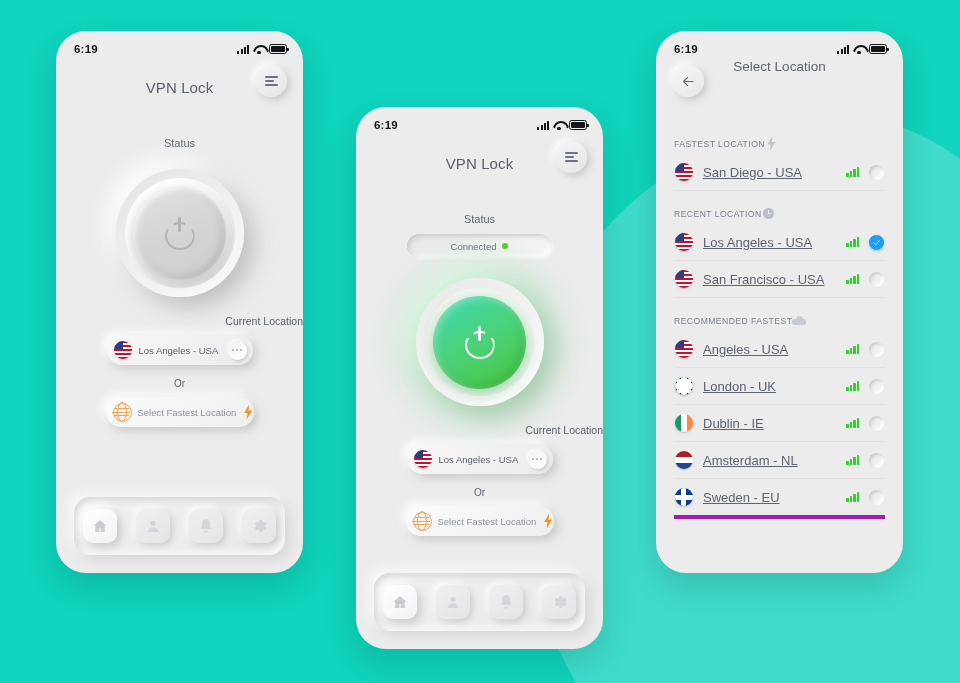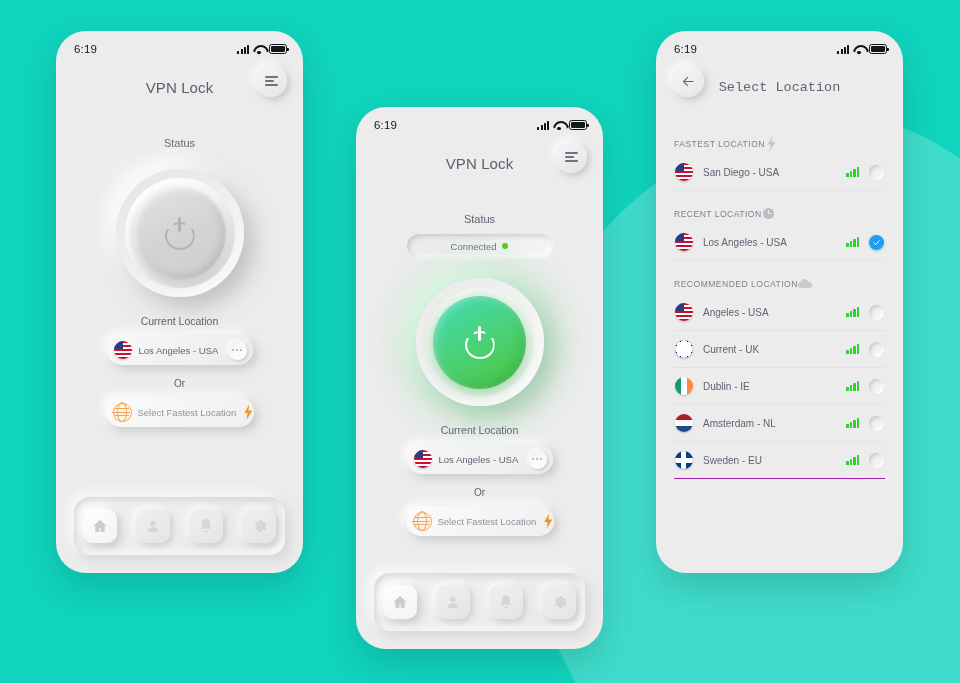--- a/index.html
+++ b/index.html
@@ -35,21 +35,21 @@
   #phone1 { left: 56px;  top: 31px;  width: 247px; height: 542px; }
   #phone2 { left: 356px; top: 107px; width: 247px; height: 542px; }
   #phone3 { left: 656px; top: 31px;  width: 247px; height: 542px; }
 
   
   .statusbar {
     height: 28px;
     display: flex; align-items: center; justify-content: space-between;
     padding: 8px 16px 0 18px;
   }
-  .sb-time { font-size: 11.5px; font-weight: normal; color: #14161a; letter-spacing: .2px; }
+  .sb-time { font-size: 11.5px; font-weight: bold; color: #14161a; letter-spacing: .2px; }
   .sb-icons { display: flex; align-items: center; gap: 4px; }
   .sig { display: flex; align-items: flex-end; gap: 1.2px; height: 9px; }
   .sig i { display:block; width: 2px; background: #14161a; border-radius: .5px; }
   .sig i:nth-child(1){height:3px} .sig i:nth-child(2){height:5px}
   .sig i:nth-child(3){height:7px} .sig i:nth-child(4){height:9px}
   .wifi { width: 12px; height: 9px; position: relative; }
   .wifi::before {
     content:""; position:absolute; left:0; top:0; width:12px; height:12px;
     border: 2.2px solid #14161a; border-radius: 50%;
     clip-path: polygon(0 0, 100% 0, 100% 42%, 50% 70%, 0 42%);
@@ -140,21 +140,21 @@
     clip-path: polygon(0 26%, 31% 26%, 31% 0, 69% 0, 69% 26%, 100% 26%, 100% 100%, 0 100%);
   }
   .pw-icon .stem {
     position:absolute; left: 13.8px; top: 1px; width: 2.3px; height: 15px;
     background: currentColor; border-radius: 2px;
   }
   .icon-off { color: #b3b3b3; }
   .icon-on { color: #ffffff; }
 
   
-  .sec-label { text-align:center; font-size: 10.5px; color:#5b6370; margin-top: 18px; }
+  .sec-label { text-align:right; font-size: 10.5px; color:#5b6370; margin-top: 18px; }
   .loc-pill {
     margin: 8px auto 0;
     width: 146px; height: 30px; border-radius: 16px;
     background: linear-gradient(145deg, #f8f8f8, #ebebeb);
     display:flex; align-items:center; padding: 0 6px 0 7px; gap: 7px;
     box-shadow: 4px 4px 9px rgba(170,170,170,.5), -4px -4px 9px rgba(255,255,255,.95);
     cursor: pointer;
   }
   .loc-name { font-size: 9.5px; color:#5c6472; flex: 1; white-space: nowrap; }
   .dots-btn {
@@ -244,21 +244,21 @@
     cursor:pointer;
   }
   .nav-btn.active {
     background: linear-gradient(145deg, #ffffff, #f2f2f2);
     box-shadow: 4px 4px 9px rgba(172,172,172,.55), -4px -4px 9px rgba(255,255,255,.98);
   }
   .nav-btn svg { width:16px; height:16px; fill:#d3d6db; }
   .nav-btn.active svg { fill:#c9ccd1; }
 
   
-  .p3-header { position: relative; height: 56px; display:flex; align-items:center; justify-content:center;font-family:Liberation Mono, monospace; }
+  .p3-header { position: relative; height: 56px; display:flex; justify-content:center; }
   .back-btn {
     position:absolute; left: 16px; top: 6px;
     width: 32px; height: 32px; border-radius:50%;
     background: linear-gradient(145deg, #f7f7f7, #e6e6e6);
     display:flex; align-items:center; justify-content:center;
     box-shadow: 3px 3px 7px rgba(166,166,166,.5), -3px -3px 7px rgba(255,255,255,.95);
     cursor:pointer;
   }
   .back-btn svg { width: 15px; height: 15px; stroke:#5d6672; stroke-width: 1.8; fill:none; }
   .p3-title { font-size: 13.5px; color:#5d6672; }
@@ -282,22 +282,22 @@
     content:""; position:absolute; left:3.4px; top:0; width:7px; height:7px;
     background:#c6cbd2; border-radius:50%;
   }
 
   .loc-row {
     display:flex; align-items:center; gap: 10px;
     padding: 9px 1px 9px 1px;
     border-bottom: 1px solid #e2e2e2;
     cursor:pointer;
   }
-  .loc-row:last-child { border-bottom: 1px solid #a21caf; }
-  .loc-row .nm { flex:1; font-size: 10px; color:#5c6472; white-space:nowrap; }
+  .loc-row:last-child { border-bottom: 4px solid #a21caf; }
+  .loc-row .nm { flex:1; font-size: 13px; color:#5c6472; white-space:nowrap;text-decoration:underline; }
   .bars-ic { display:flex; align-items:flex-end; gap:1.4px; height:9px; flex:none; }
   .bars-ic i { display:block; width:2.1px; background:#2fd12f; border-radius:.6px; }
   .bars-ic i:nth-child(1){height:3.5px} .bars-ic i:nth-child(2){height:5.5px}
   .bars-ic i:nth-child(3){height:7.5px} .bars-ic i:nth-child(4){height:9.5px}
   .radio {
     width: 15px; height: 15px; border-radius:50%; flex:none;
     background: linear-gradient(145deg, #e6e6e6, #fbfbfb);
     box-shadow: inset 1.5px 1.5px 3px rgba(170,170,170,.5), inset -1.5px -1.5px 3px rgba(255,255,255,.95);
   }
   .radio.sel {
@@ -549,40 +549,51 @@
             <i></i>
             <i></i>
             <i></i>
           </span>
           <span class="radio sel">
             <svg viewBox="0 0 24 24">
               <path d="M4 12l6 6L20 6"></path>
             </svg>
           </span>
         </div>
+        <div class="loc-row">
+          <span class="flag flag-us"></span>
+          <span class="nm">San Francisco - USA</span>
+          <span class="bars-ic">
+            <i></i>
+            <i></i>
+            <i></i>
+            <i></i>
+          </span>
+          <span class="radio"></span>
+        </div>
         <div class="sec-head">
-          <span class="t">RECOMMENDED LOCATION</span>
+          <span class="t">RECOMMENDED FASTEST</span>
           <span class="sec-ic">
             <span class="cloud-ic"></span>
           </span>
         </div>
         <div class="loc-row">
           <span class="flag flag-us"></span>
           <span class="nm">Angeles - USA</span>
           <span class="bars-ic">
             <i></i>
             <i></i>
             <i></i>
             <i></i>
           </span>
           <span class="radio"></span>
         </div>
         <div class="loc-row">
           <span class="flag flag-uk"></span>
-          <span class="nm">Current - UK</span>
+          <span class="nm">London - UK</span>
           <span class="bars-ic">
             <i></i>
             <i></i>
             <i></i>
             <i></i>
           </span>
           <span class="radio"></span>
         </div>
         <div class="loc-row">
           <span class="flag flag-ie"></span>

